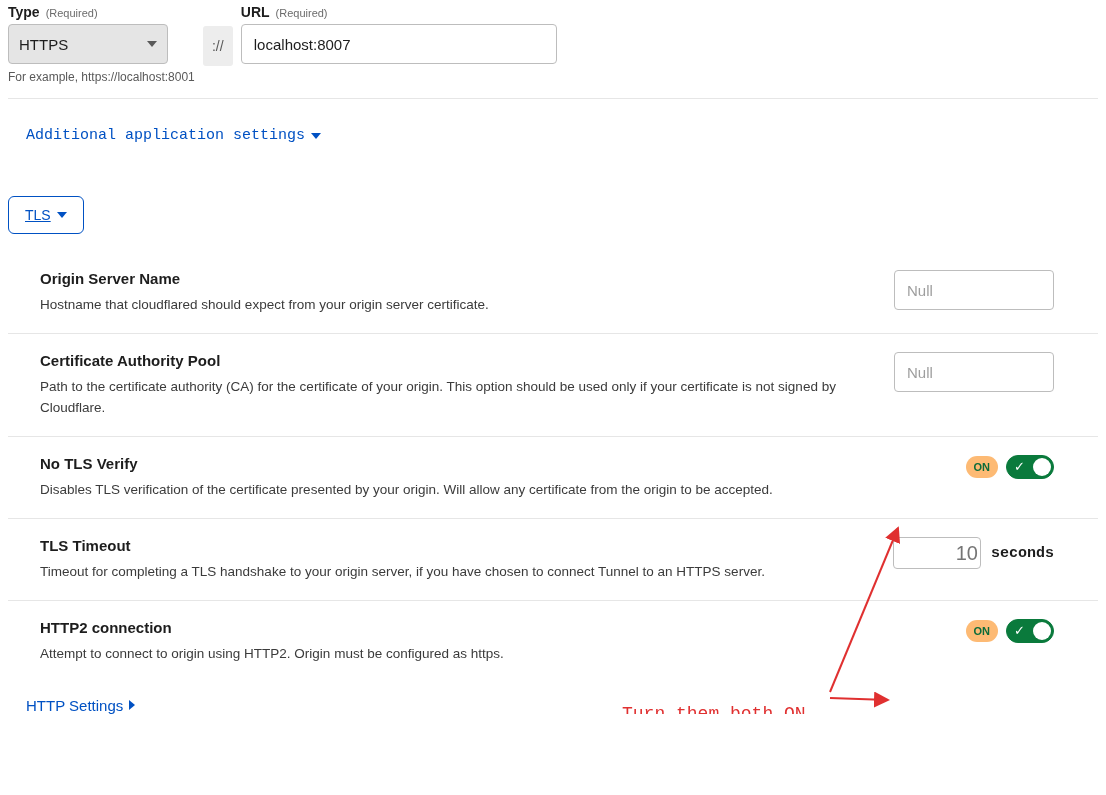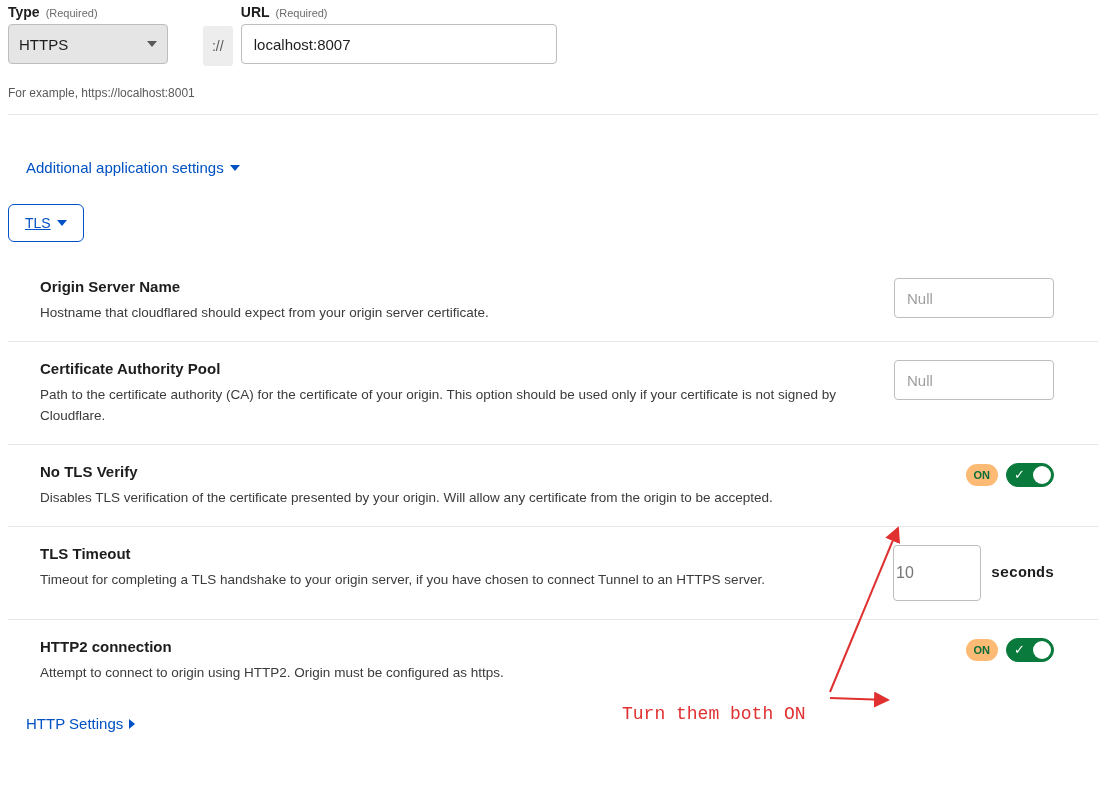--- a/index.html
+++ b/index.html
@@ -45,38 +45,38 @@
     margin-top: 22px;
     border-radius: 3px;
   }
   .url-input {
     width: 316px; height: 40px;
     border: 1px solid #bdbdbd; border-radius: 4px;
     padding: 0 12px;
     font-size: 15px; color: #1d1d1d;
     outline: none;
   }
-  .example-text { font-size: 12px; color: #595959; margin-top: 22px; }
+  .example-text { font-size: 12px; color: #595959; margin-top: 6px; }
   .hr { border: none; border-top: 1px solid #e6e6e6; margin: 14px 0 0 0; }
-  .link-row { margin-top: 44px; padding-left: 18px; }
+  .link-row { margin-top: 28px; padding-left: 18px; font-family: Liberation Mono, monospace; }
   .blue-link { color: #0051c3; font-size: 15px; display: inline-flex; align-items: center; gap: 6px; cursor: pointer; }
   .caret-blue-down {
     width: 0; height: 0;
     border-left: 5px solid transparent;
     border-right: 5px solid transparent;
     border-top: 6px solid #0051c3;
   }
   .caret-blue-right {
     width: 0; height: 0;
     border-top: 5px solid transparent;
     border-bottom: 5px solid transparent;
     border-left: 6px solid #0051c3;
   }
   .tls-btn {
-    margin-top: 28px;
+    margin-top: 52px;
     border: 1px solid #0051c3;
     border-radius: 6px;
     padding: 10px 16px;
     display: inline-flex; align-items: center; gap: 6px;
     cursor: pointer;
     background: #fff;
   }
   .tls-label { color: #0051c3; font-size: 14px; text-decoration: underline; }
   .settings-list { margin-top: 18px; }
   .setting-row {
@@ -90,23 +90,23 @@
   .setting-desc { font-size: 13.5px; color: #3b3b3b; line-height: 1.5; }
   .setting-control { display: flex; align-items: center; gap: 10px; padding-right: 44px; }
   .text-input {
     width: 160px; height: 40px;
     border: 1px solid #bdbdbd; border-radius: 4px;
     padding: 0 12px; font-size: 15px;
     color: #1d1d1d;
   }
   .text-input::placeholder { color: #9e9e9e; }
   .num-input {
-    width: 88px; height: 56px;
-    border: 1px solid #bdbdbd; border-radius: 4px;
-    font-size: 16px; text-align: left;
+    width: 88px; height: 32px;
+    border: 1px solid #bdbdbd; border-radius: 4px;
+    font-size: 20px; text-align: right;
     color: #9e9e9e;
   }
   .unit { font-weight: 700; font-size: 15px; font-family: Liberation Mono, monospace; }
   .switch-group { display: flex; align-items: center; gap: 8px; }
   .on-badge {
     background: #fdba74;
     color: #0a6b3a;
     font-size: 11px; font-weight: 700;
     padding: 5px 8px; border-radius: 12px;
   }

